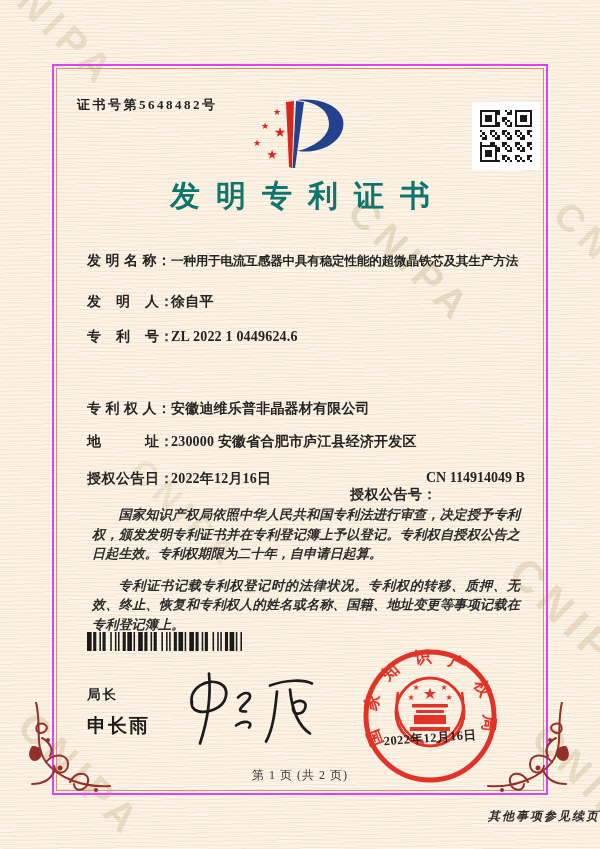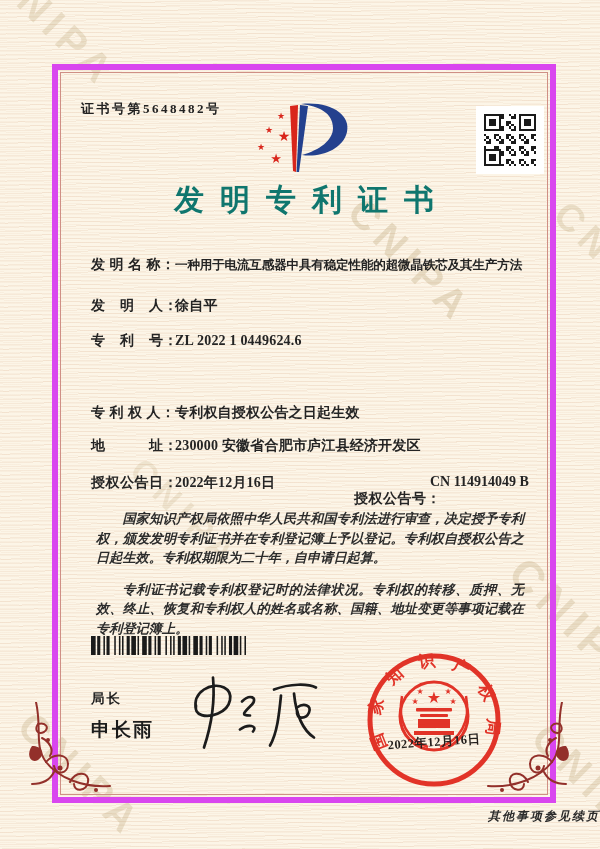--- a/index.html
+++ b/index.html
@@ -15,21 +15,21 @@
       font-weight:700;color:#b9a273;transform:rotate(45deg);letter-spacing:7px;pointer-events:none;user-select:none;}
   .wm1{left:-24px;top:2px;font-size:40px;opacity:.26;}
   .wm2{left:332px;top:238px;font-size:40px;opacity:.30;}
   .wm3{left:116px;top:494px;font-size:34px;opacity:.20;}
   .wm4{left:538px;top:240px;font-size:38px;opacity:.26;}
   .wm5{left:492px;top:600px;font-size:44px;opacity:.28;}
   .wm6{left:2px;top:752px;font-size:40px;opacity:.28;}
   .wm7{left:516px;top:764px;font-size:40px;opacity:.28;}
   
   .frame{position:absolute;z-index:2;left:52px;top:64px;width:492px;height:727px;
-         border:6px solid #d946ef;}
+         border:2px solid #d946ef;}
   .frame::before{content:"";position:absolute;inset:2px;border:1.5px solid #cf8f85;pointer-events:none;}
   .cert-no{position:absolute;left:23px;top:30px;font-size:13px;font-weight:700;letter-spacing:2.5px;color:#222;}
   .logo{position:absolute;left:180px;top:28px;}
   .qr{position:absolute;left:418px;top:36px;}
   .title{position:absolute;left:0;right:0;top:110px;text-align:center;font-size:30px;font-weight:700;
          letter-spacing:16px;text-indent:16px;color:#0f766e;}
   .row{position:absolute;left:33px;font-size:14px;font-weight:700;white-space:nowrap;color:#242424;}
   .row .lbl{display:inline-block;width:84px;letter-spacing:.5px;}
   .row .val{letter-spacing:.2px;}
   .row .val.long{font-size:12.6px;letter-spacing:-.2px;}
@@ -281,21 +281,21 @@
     <div class="row r1">
       <span class="lbl">发　明　人：</span><span class="val">徐自平</span>
     </div>
     <div class="row r0">
       <span class="lbl">发 明 名 称：</span><span class="val long">一种用于电流互感器中具有稳定性能的超微晶铁芯及其生产方法</span>
     </div>
     <div class="row r2">
       <span class="lbl">专　利　号：</span><span class="val">ZL 2022 1 0449624.6</span>
     </div>
     <div class="row r4">
-      <span class="lbl">专 利 权 人：</span><span class="val">专利权自授权公告之日起生效</span>
+      <span class="lbl">专 利 权 人：</span><span class="val">安徽迪维乐普非晶器材有限公司</span>
     </div>
     <div class="row r5">
       <span class="lbl">地　　　址：</span><span class="val">230000 安徽省合肥市庐江县经济开发区</span>
     </div>
     <div class="row r6">
       <span class="lbl">授权公告日：</span><span class="val">2022年12月16日</span>
       <span class="lbl2">授权公告号：</span>
       <span class="val2">CN 114914049 B</span>
     </div>
 
@@ -374,20 +374,21 @@
           <rect x="56" y="64" width="28" height="3" rx="1" stroke="none"></rect>
           <rect x="54" y="69" width="32" height="9" stroke="none"></rect>
           <rect x="50" y="81" width="40" height="4" stroke="none"></rect>
           <path d="M38,46 C33,72 44,90 64,97" fill="none" stroke-width="2.5"></path>
           <path d="M102,46 C107,72 96,90 76,97" fill="none" stroke-width="2.5"></path>
         </g>
       </g>
       <text x="70" y="96" font-size="12.5" font-weight="700" text-anchor="middle" fill="#241f1c" letter-spacing="0.5" transform="rotate(-4 70 92)">2022年12月16日</text>
     </svg>
 
+    <div class="pagenum">第 1 页 (共 2 页)</div>
   </div>
 
   <svg class="flourish left" width="86" height="98" viewBox="0 0 86 98">
     <g fill="none" stroke="#93302a" stroke-width="2" stroke-linecap="round">
       <path d="M10,0 C16,26 8,44 20,60 C32,76 58,86 84,84"></path>
       <path d="M20,60 C28,50 42,52 42,62 C42,72 30,74 28,64"></path>
       <path d="M44,80 C50,68 64,70 62,80 C60,90 48,90 48,82"></path>
       <path d="M12,22 C20,20 24,26 18,30 C12,33 8,28 12,22"></path>
       <path d="M28,70 C24,78 16,82 6,82"></path>
       <path d="M16,36 C24,40 28,48 24,54"></path>

